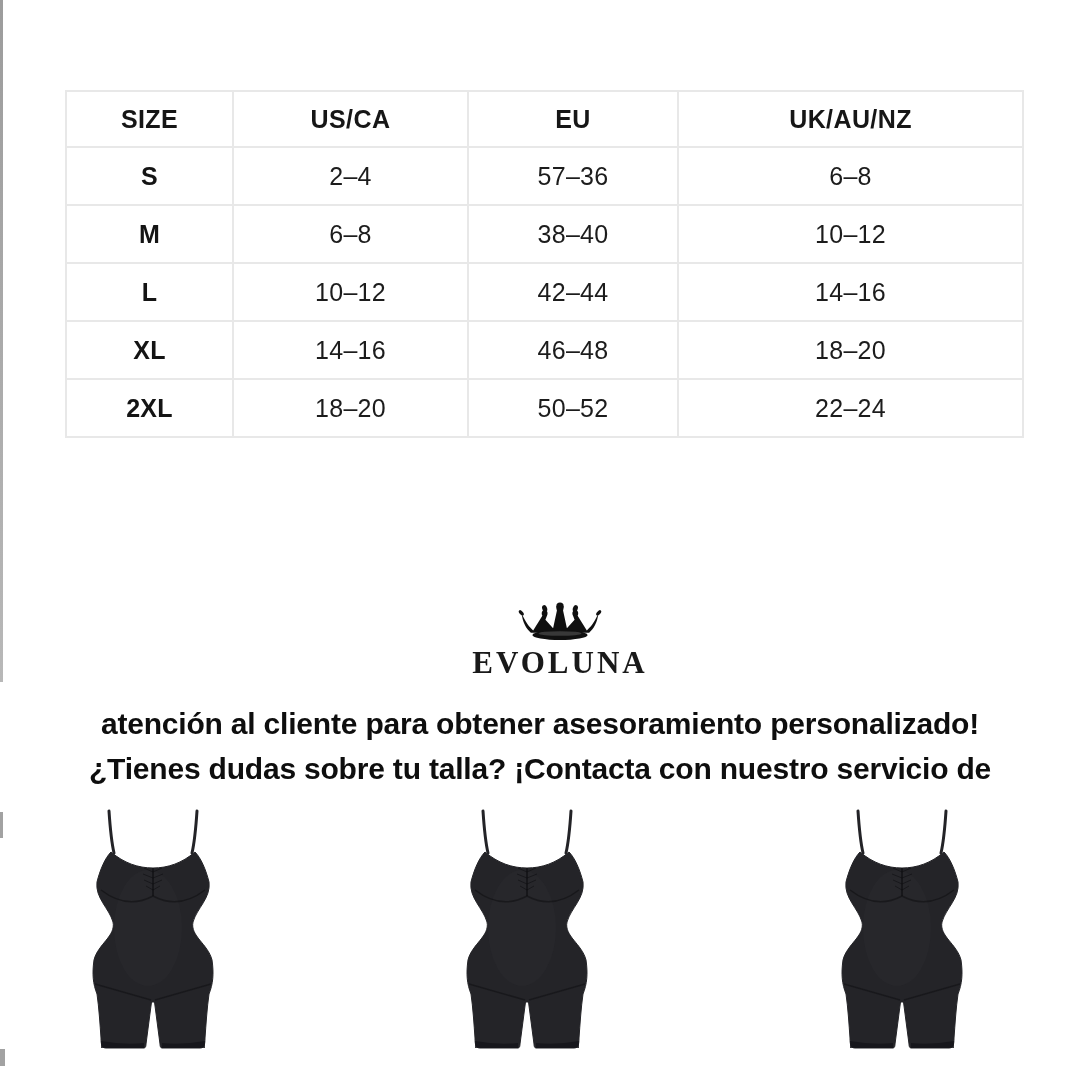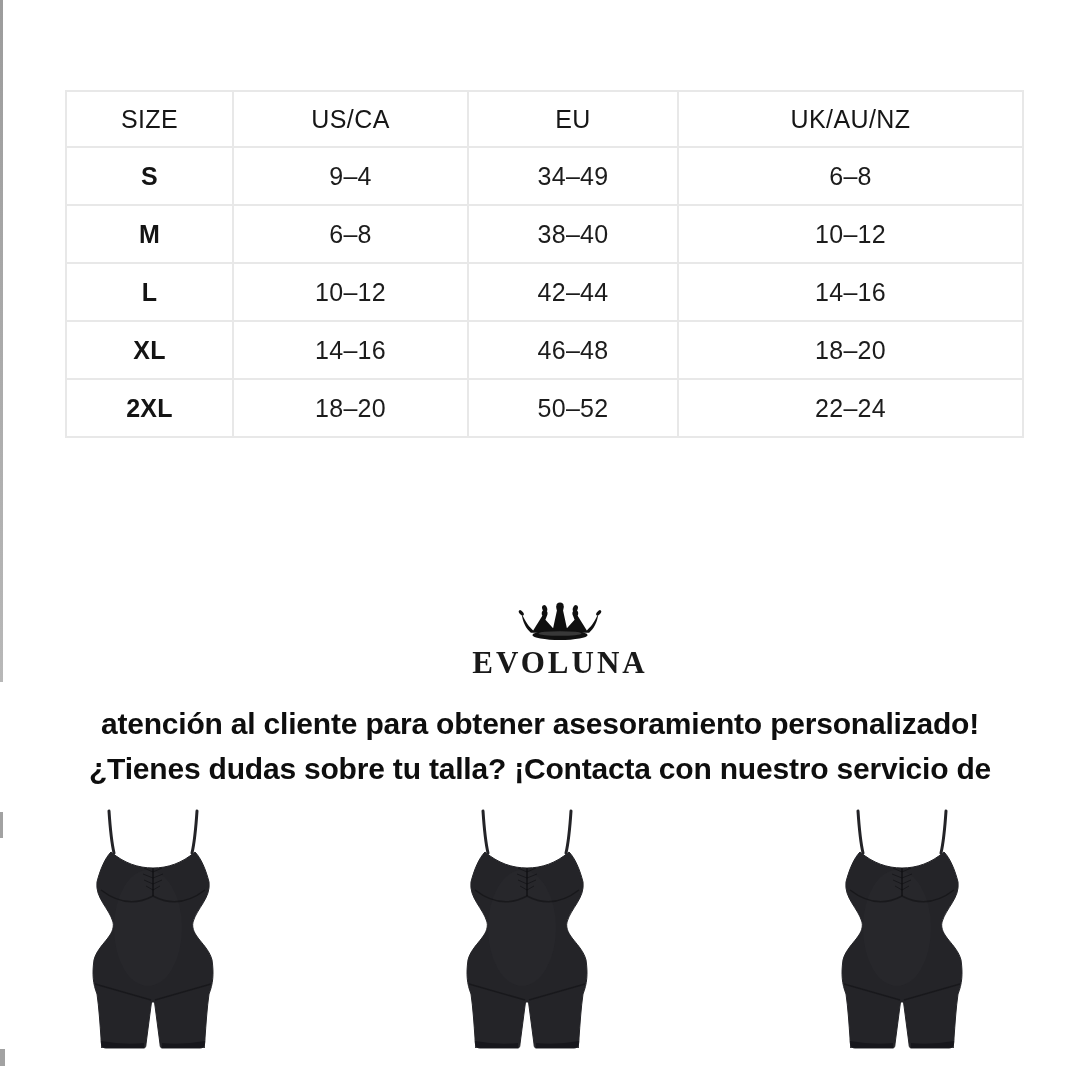--- a/index.html
+++ b/index.html
@@ -19,21 +19,21 @@
 
   
   table.size-chart{
     position:absolute;left:65px;top:90px;width:957px;
     border-collapse:collapse;table-layout:fixed;background:#ffffff;
   }
   .size-chart th,.size-chart td{
     border:2px solid #e8e8e8;background:#ffffff;text-align:center;
     vertical-align:middle;padding:0;color:#161616;
   }
-  .size-chart th{height:54px;font-size:25px;font-weight:400;letter-spacing:.4px;}
+  .size-chart th{height:54px;font-size:25px;font-weight:700;letter-spacing:.4px;}
   .size-chart td{height:56px;font-size:25px;font-weight:400;color:#1c1c1c;letter-spacing:.3px;}
   .size-chart td.size-cell{font-weight:700;color:#141414;}
 
   
   .brand{position:absolute;top:601px;left:0;width:1080px;text-align:center;padding-left:20px;}
   .crown{width:92px;height:42px;display:block;margin:0 auto;}
   .brand-name{
     margin-top:2px;font-family:"Liberation Serif", serif;font-size:31px;
     font-weight:700;letter-spacing:3px;color:#191919;
   }
@@ -74,22 +74,22 @@
       <tr>
         <th>SIZE</th>
         <th>US/CA</th>
         <th>EU</th>
         <th>UK/AU/NZ</th>
       </tr>
     </thead>
     <tbody>
       <tr>
         <td class="size-cell">S</td>
-        <td>9–4</td>
-        <td>34–49</td>
+        <td>2–4</td>
+        <td>57–36</td>
         <td>6–8</td>
       </tr>
       <tr>
         <td class="size-cell">M</td>
         <td>6–8</td>
         <td>38–40</td>
         <td>10–12</td>
       </tr>
       <tr>
         <td class="size-cell">L</td>

